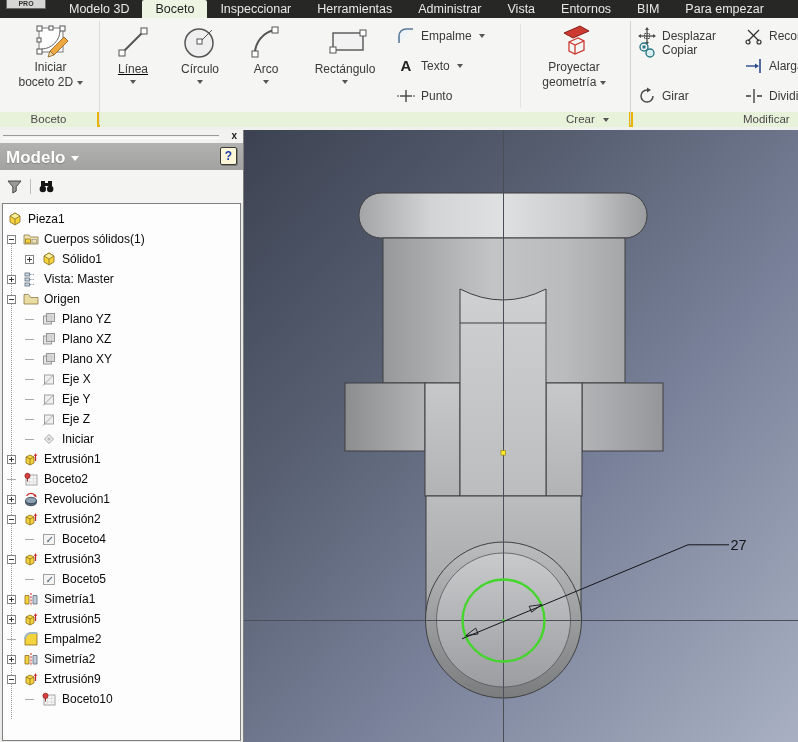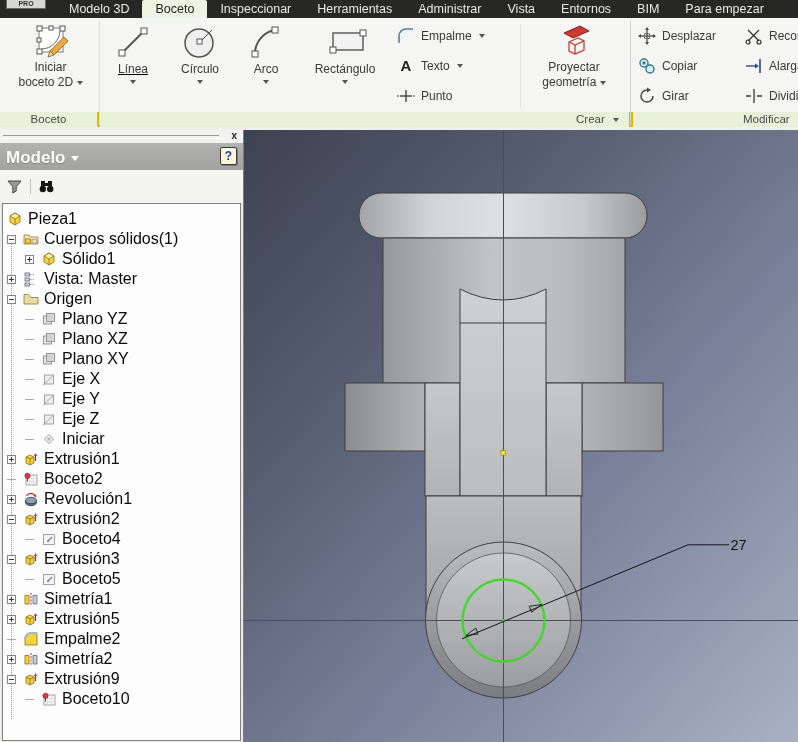--- a/index.html
+++ b/index.html
@@ -56,21 +56,21 @@
   .trow{position:relative;height:20px;display:flex;align-items:center;padding-left:4px;}
   .trow.ind2{padding-left:22px;}
   .exp{flex:none;width:9px;height:9px;box-sizing:border-box;border:1px solid #848484;background:#fff;
        position:relative;margin-right:7px;}
   .exp::before{content:"";position:absolute;left:1px;right:1px;top:3px;height:1px;background:#3a3a3a;}
   .exp.plus::after{content:"";position:absolute;top:1px;bottom:1px;left:3px;width:1px;background:#3a3a3a;}
   .tick{flex:none;width:9px;height:9px;position:relative;margin-right:7px;}
   .tick::before{content:"";position:absolute;left:0;right:0;top:4px;height:1px;background:#ababab;}
   .ticon{flex:none;width:16px;height:16px;margin-right:5px;}
   .ticon svg{display:block;}
-  .tlabel{font-size:16px;color:#0a0a0a;white-space:nowrap;}
+  .tlabel{font-size:12px;color:#0a0a0a;white-space:nowrap;}
   
   #viewport{position:absolute;left:244px;top:130px;width:554px;height:612px;}
 </style>
 </head>
 <body>
 
 <div id="app">
 
   <div id="tabbar">
     <div id="probadge">PRO</div>
@@ -203,21 +203,21 @@
       <span class="licon">
         <svg width="20" height="20" viewBox="0 0 20 20">
           <line x1="10" y1="3" x2="10" y2="17" stroke="#4a4a4a" stroke-width="1.3"></line>
           <line x1="3" y1="10" x2="17" y2="10" stroke="#4a4a4a" stroke-width="1.3"></line>
           <path d="M10 1 L12 4 L8 4 Z M10 19 L12 16 L8 16 Z M1 10 L4 8 L4 12 Z M19 10 L16 8 L16 12 Z" fill="#4a4a4a"></path>
           <rect x="7.5" y="7.5" width="5" height="5" fill="none" stroke="#4a4a4a" stroke-dasharray="1.5 1"></rect>
         </svg>
       </span>
       <span class="llabel">Desplazar</span>
     </div>
-    <div class="listbtn" style="left:637px;top:34px;">
+    <div class="listbtn" style="left:637px;top:18px;">
       <span class="licon">
         <svg width="20" height="20" viewBox="0 0 20 20">
           <circle cx="7" cy="7" r="4" fill="none" stroke="#2a7a8a" stroke-width="1.4"></circle>
           <circle cx="13" cy="13" r="4" fill="#dceef2" stroke="#2a7a8a" stroke-width="1.4"></circle>
           <rect x="5.5" y="5.5" width="3" height="3" fill="#2a7a8a"></rect>
         </svg>
       </span>
       <span class="llabel">Copiar</span>
     </div>
     <div class="listbtn" style="left:637px;top:64px;">
@@ -259,21 +259,21 @@
           <line x1="10" y1="3" x2="10" y2="17" stroke="#444" stroke-width="1.4"></line>
         </svg>
       </span>
       <span class="llabel">Dividir</span>
     </div>
   </div>
 
   <div class="grpseg" style="left:0;width:97px;text-align:center;">
     <span>Boceto</span>
   </div>
-  <div class="grpseg" style="left:100px;width:529px;text-align:right;padding-right:10px;box-sizing:border-box;">
+  <div class="grpseg" style="left:100px;width:529px;text-align:right;padding-right:20px;box-sizing:border-box;">
     <span>Crear</span>
     <span class="dcaret" style="margin-left:5px;"></span>
   </div>
   <div class="grpseg" style="left:633px;width:165px;padding-left:110px;box-sizing:border-box;">
     <span>Modificar</span>
   </div>
   <div id="grp-strip"></div>
 
   <div id="browser">
     <div id="topstrip">

